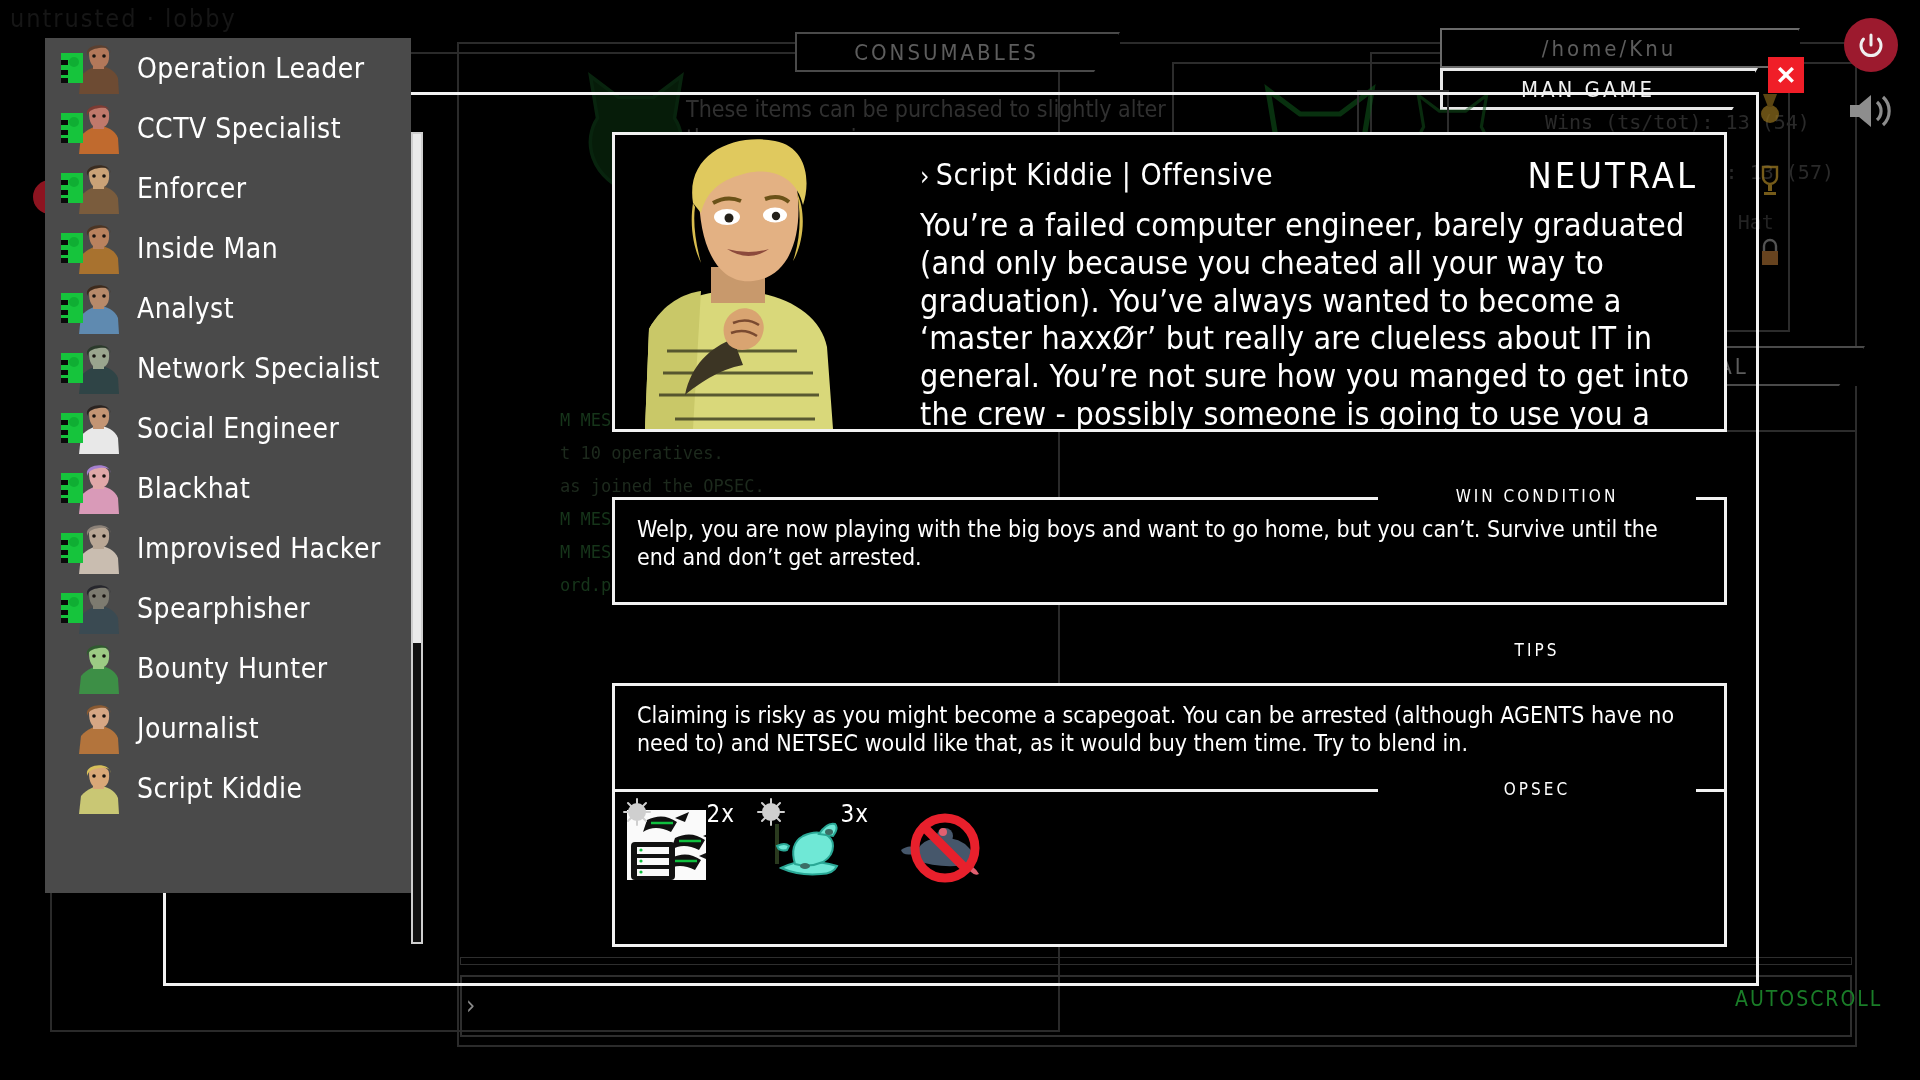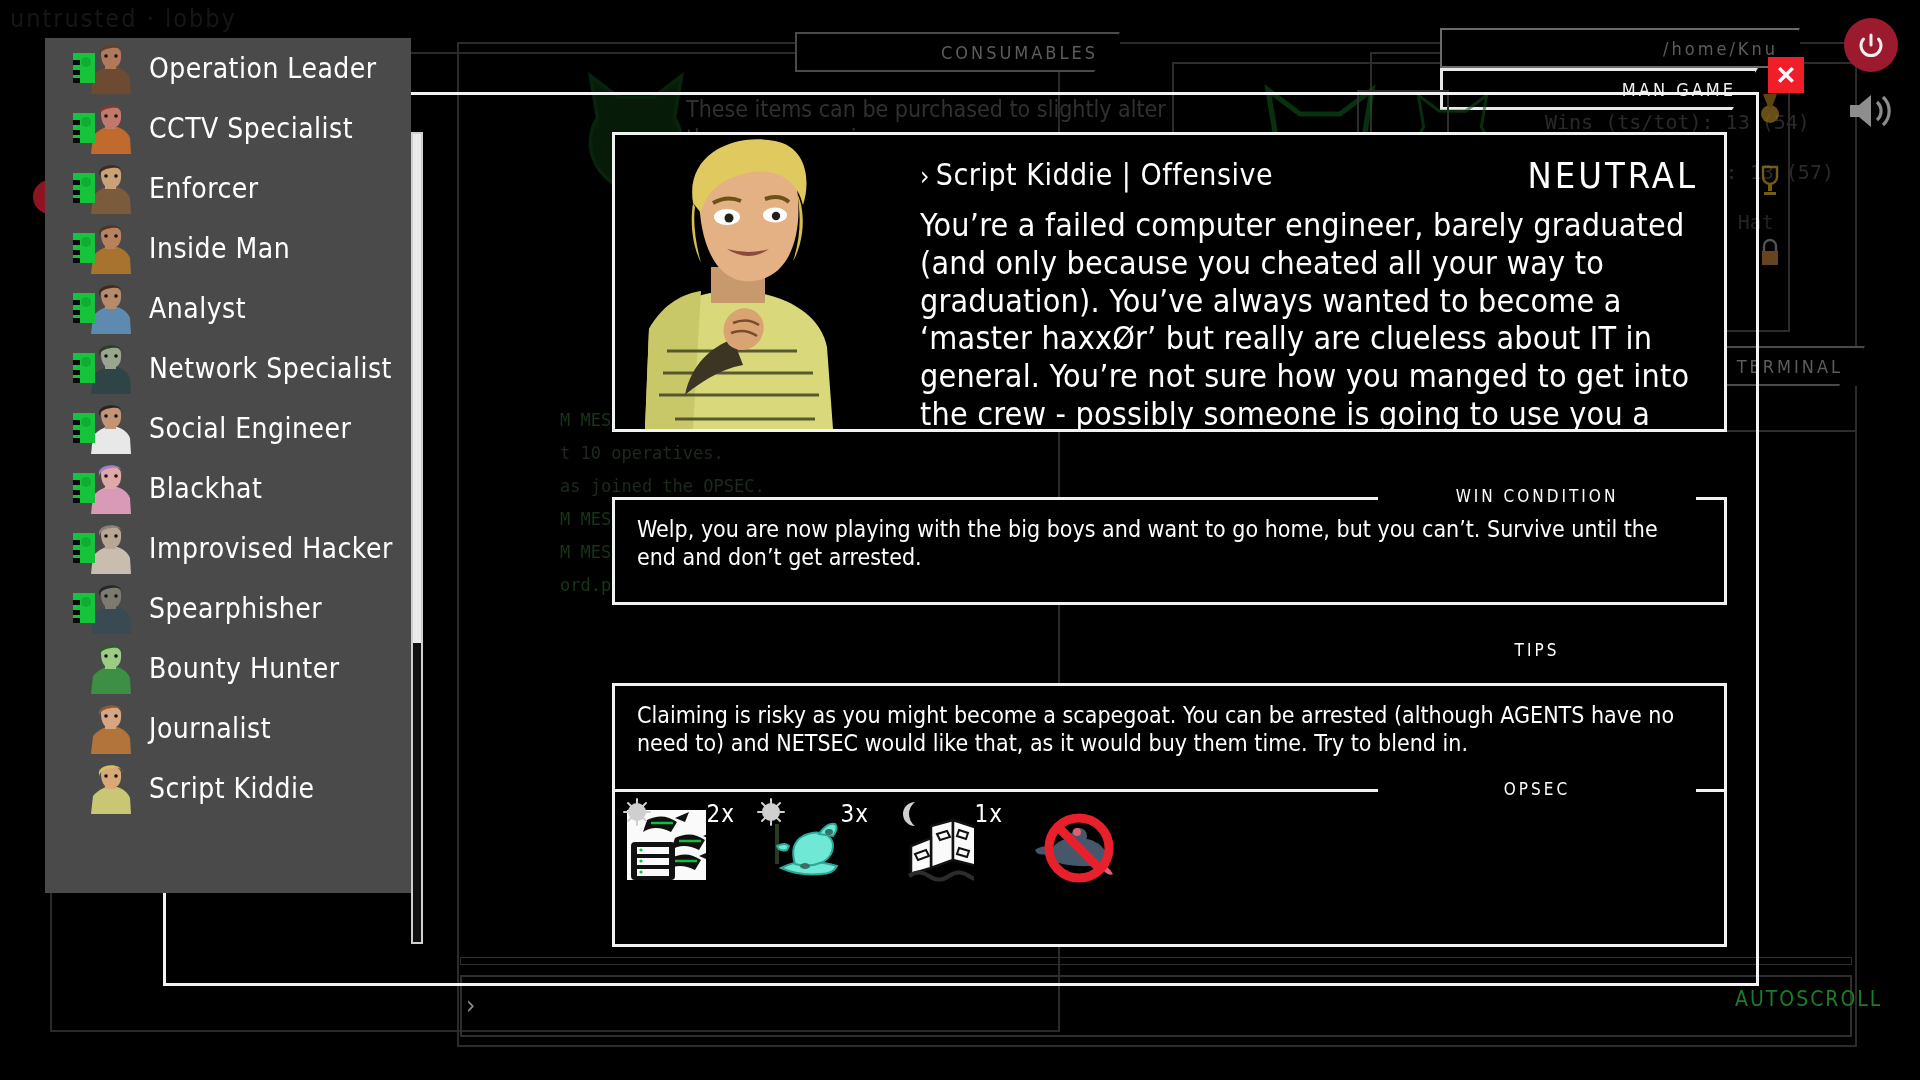--- a/index.html
+++ b/index.html
@@ -16,22 +16,22 @@
 
   .bgbtn {
     position: absolute; border: 2px solid #3a3a3a; background: #000;
     color: #4a4a4a; display: flex; align-items: center; justify-content: center;
     font-size: 21px; letter-spacing: 3px;
   }
 
   
   .tab {
     position: absolute; height: 40px;
-    display: flex; align-items: center; justify-content: flex-end;
-    color: #5d5d5d; font-size: 18px; letter-spacing: 3px;
+    display: flex; align-items: center; justify-content: center;
+    color: #5d5d5d; font-size: 22px; letter-spacing: 3px;
     background: #000;
   }
   .tab .tabframe {
     position: absolute; inset: 0;
     border: 2px solid #4a4a4a;
     clip-path: polygon(0 0, 100% 0, calc(100% - 26px) 100%, 0 100%);
     background: #000;
   }
   .tab .tablabel { position: relative; z-index: 2; padding-right: 22px; }
 
@@ -56,21 +56,21 @@
     border: 3px solid #f2f2f2; background: transparent; z-index: 40;
   }
   #modal-inner { position: absolute; inset: 0; }
 
   
   #rolelist {
     position: absolute; left: 45px; top: 38px; width: 366px; height: 855px;
     background: #4a4a4a; overflow: hidden; z-index: 45;
   }
   .role-row {
-    display: flex; align-items: center; height: 60px; padding-left: 26px; cursor: pointer;
+    display: flex; align-items: center; height: 60px; padding-left: 14px; cursor: pointer;
   }
   .role-badge {
     width: 26px; height: 34px; margin-right: -12px; position: relative; z-index: 2;
     flex: 0 0 26px;
   }
   .role-badge svg { display: block; }
   .portrait {
     width: 50px; height: 52px; flex: 0 0 50px; position: relative;
     image-rendering: pixelated;
   }
@@ -685,42 +685,20 @@
   <g stroke="#cfcfcf" stroke-width="2" stroke-linecap="round">
   <path d="M14 1 v4 M14 23 v4 M1 14 h4 M23 14 h4 M5 5 l3 3 M20 20 l3 3 M23 5 l-3 3 M8 20 l-3 3"></path>
               </g>
             </svg>
      </div>
      <div class="skill-count">3x</div>
         </div>
         <div class="skill">
           <div class="skill-ico">
        <svg width="100" height="88" viewBox="0 0 100 88">
-    <g fill="#fafafa" stroke="#101010" stroke-width="2.5">
-      <path d="M40 28 L62 22 L62 62 L40 70 Z"></path>
-      <path d="M62 22 L86 30 L86 68 L62 62 Z"></path>
-      <path d="M20 48 L40 40 L40 70 L20 76 Z"></path>
-    </g>
-    <g fill="#fafafa" stroke="#101010" stroke-width="2">
-      <path d="M46 36 l10 -3 3 6 -10 3 z"></path>
-      <path d="M68 32 l9 3 -2 6 -9 -3 z"></path>
-      <path d="M24 56 l11 -4 3 6 -11 4 z"></path>
-      <path d="M68 50 l10 3 -2 6 -10 -3 z"></path>
-    </g>
-    <path d="M18 78 q10 -7 20 0 q10 7 20 0 q10 -7 20 0 q10 7 18 0" stroke="#2c2c2c" stroke-width="4" fill="none"></path>
-            </svg>
-       <svg width="28" height="28" viewBox="0 0 28 28" style="position:absolute;left:0;top:0">
-              <path d="M24 4 A12 12 0 1 0 24 28 A15 15 0 0 1 24 4 Z" fill="#cfcfcf"></path>
-            </svg>
-     </div>
-     <div class="skill-count">1x</div>
-        </div>
-        <div class="skill">
-          <div class="skill-ico">
-       <svg width="100" height="88" viewBox="0 0 100 88">
     <g fill="#46576b">
       <path d="M24 62 q2 -20 22 -22 q22 -2 32 10 q8 8 2 16 q-28 6 -56 -4 z"></path>
       <path d="M22 56 q-10 2 -12 -4 q8 -6 14 -2 z"></path>
       <circle cx="54" cy="38" r="8"></circle>
     </g>
     <g fill="#e06070">
       <circle cx="52" cy="34" r="4"></circle>
       <path d="M72 64 q12 4 16 12 q-4 2 -8 -2 q-6 -6 -10 -6 z"></path>
     </g>
     <circle cx="54" cy="50" r="30" fill="none" stroke="#e8202c" stroke-width="9"></circle>

